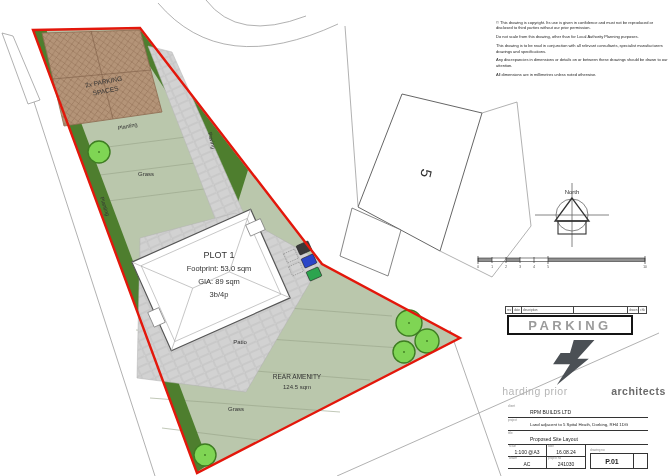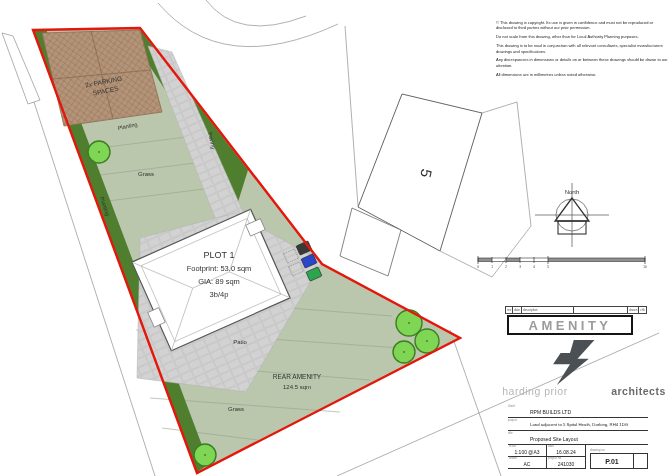--- a/index.html
+++ b/index.html
@@ -190,21 +190,21 @@
 
 <div class="revstrip">
   <div class="c">rev</div>
   <div class="c">date</div>
   <div class="c" style="width:52px">description</div>
   <div class="sp"></div>
   <div class="c" style="border-left:1px solid #444">drawn</div>
   <div class="c" style="border-right:none">chk</div>
 </div>
 
-<div class="planning">AMENITY</div>
+<div class="planning">PARKING</div>
 
 <div class="logo">
   <svg width="60" height="47" viewBox="0 0 60 50">
     <path d="M34 2 L56 2 L38 22 L50 22 L16 50 L30 28 L12 28 L20 16 L30 16 Z" fill="#4b5055"></path>
   </svg>
 </div>
 
 <div class="firm">
   <span>harding prior </span><b>architects</b>
 </div>

